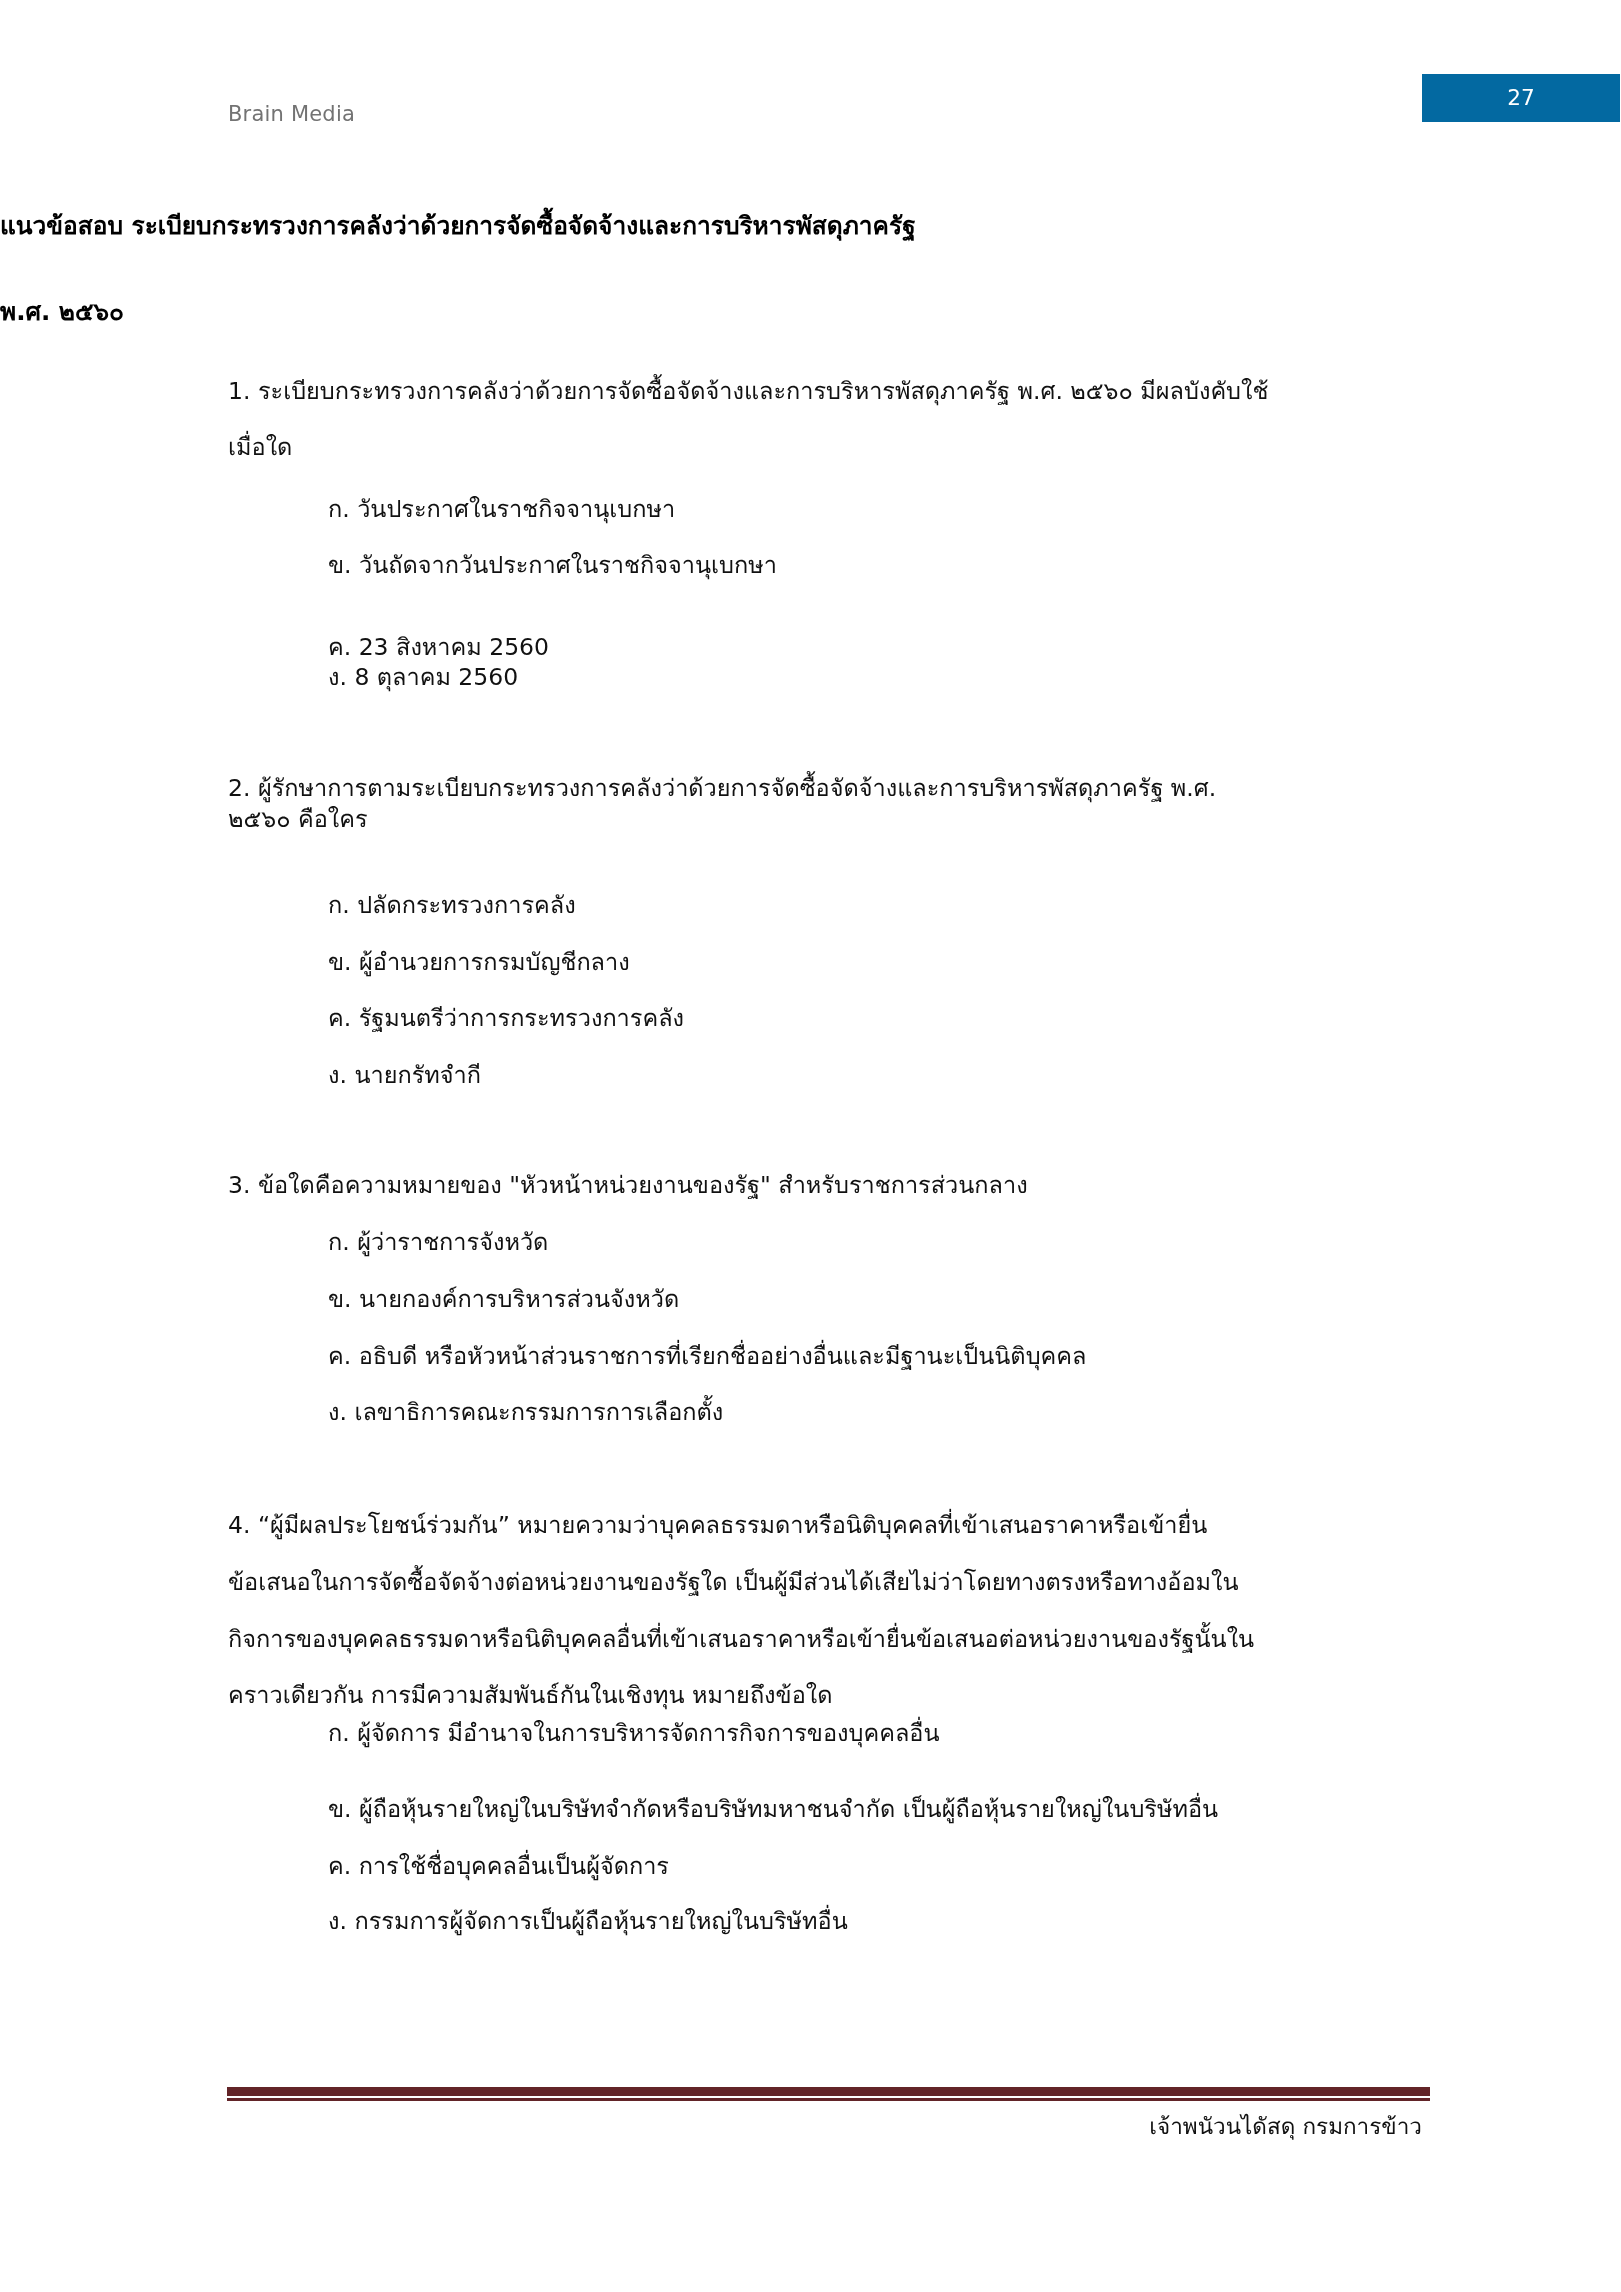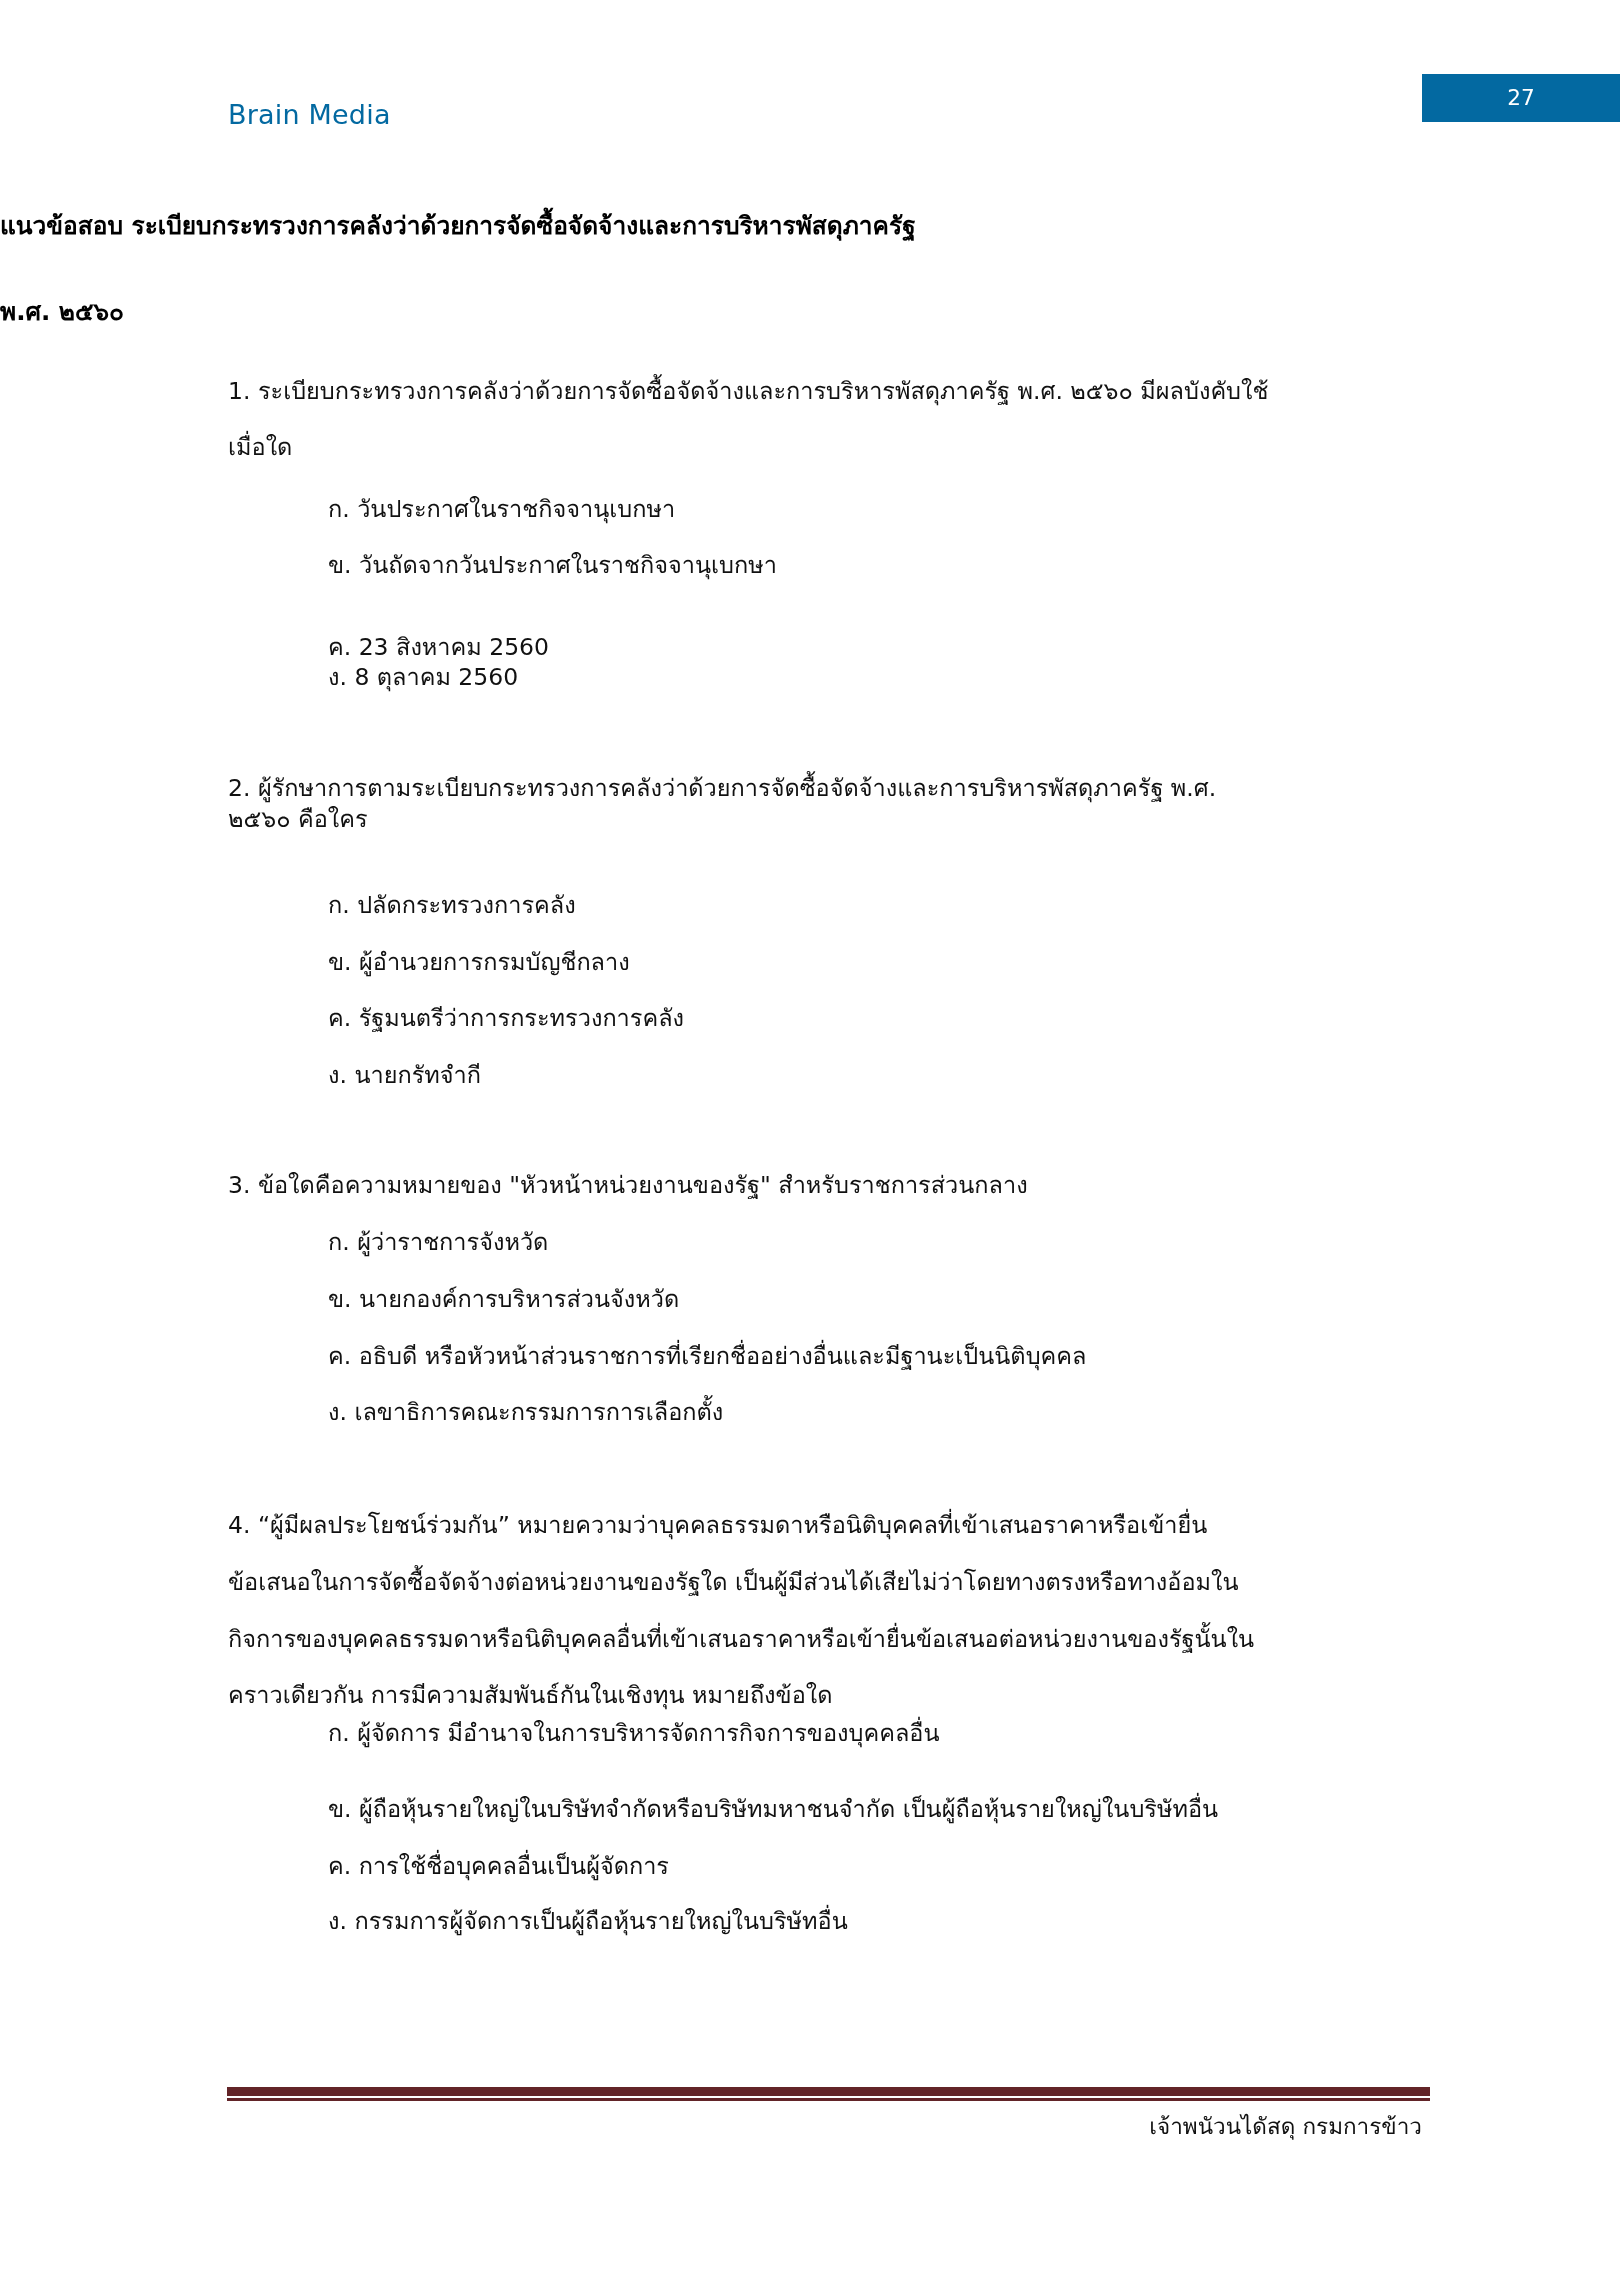--- a/index.html
+++ b/index.html
@@ -13,22 +13,22 @@
       position: relative;
       overflow: hidden;
       font-family: "DejaVu Sans", "Liberation Sans", sans-serif;
       color: #111111;
     }
     .header-brand {
       position: absolute;
       left: 228px;
       top: 102px;
       font-family: "DejaVu Sans", sans-serif;
-      font-size: 27px;
-      color: #0369a1;
+      font-size: 21px;
+      color: #737373;
       letter-spacing: 0.2px;
       line-height: 25.5px;
     }
     .page-number-box {
       position: absolute;
       left: 1422px;
       top: 74px;
       width: 198px;
       height: 48px;
       background: #0369a1;

